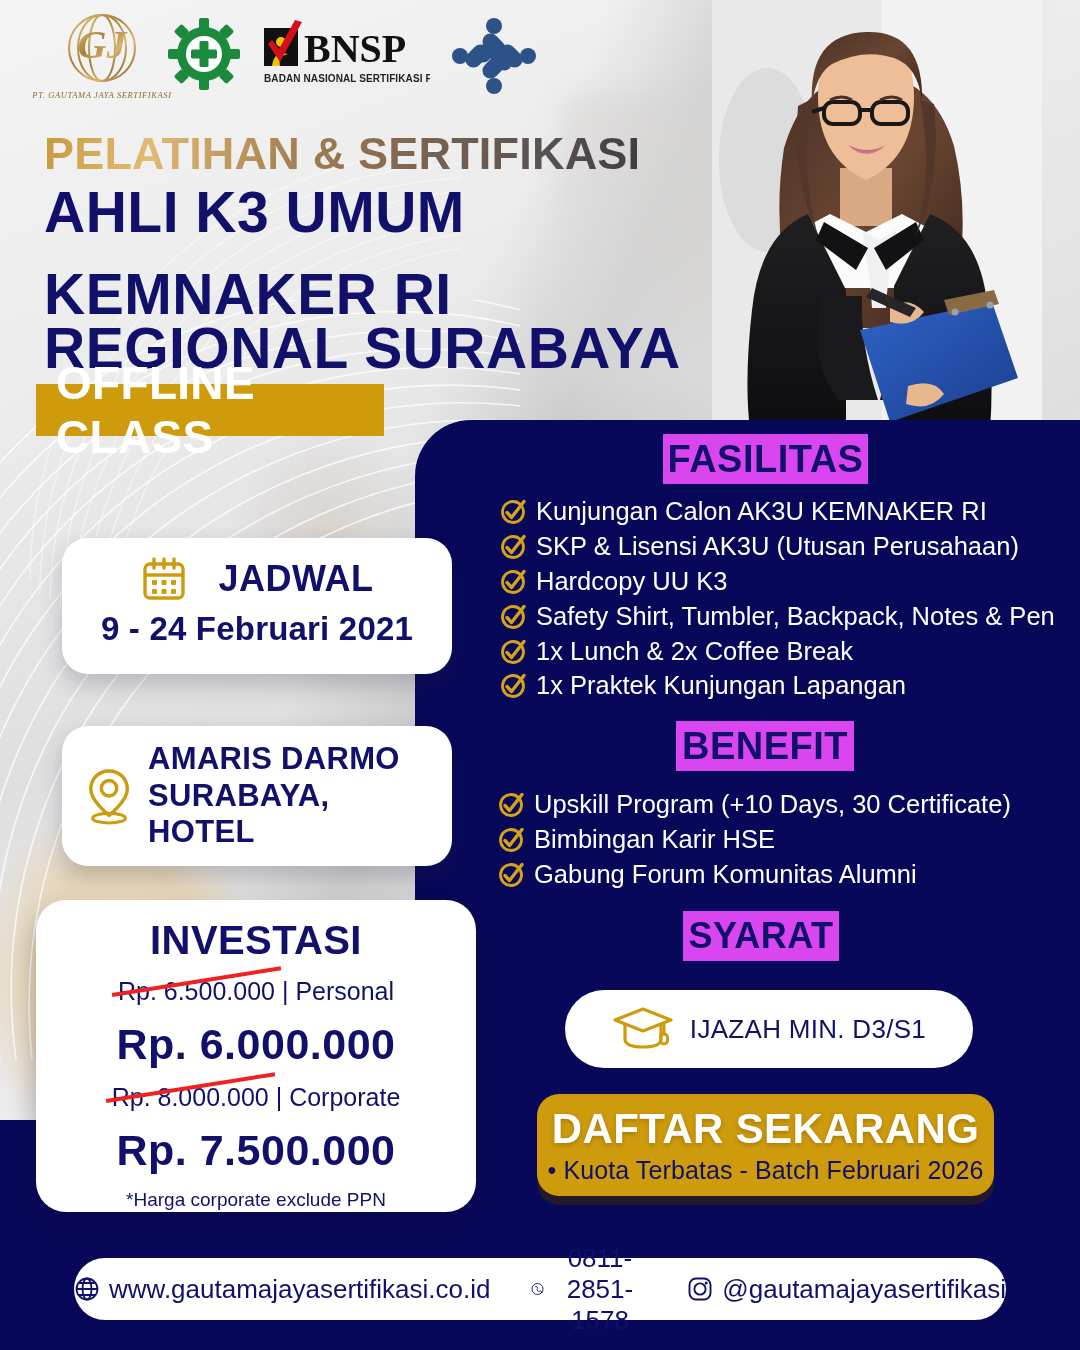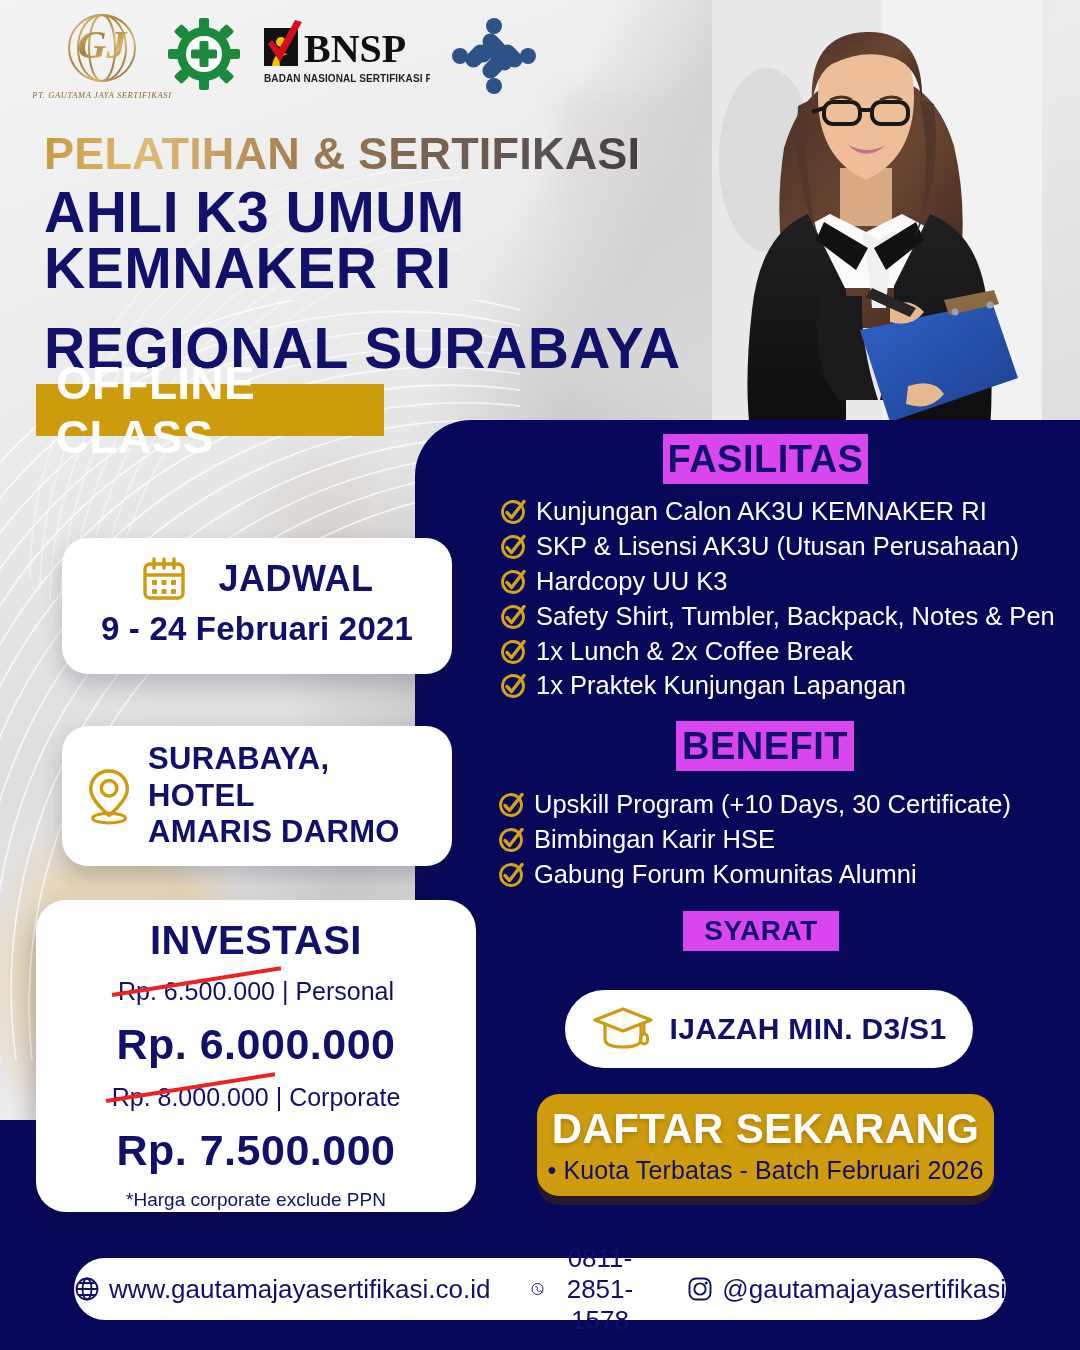--- a/index.html
+++ b/index.html
@@ -54,21 +54,21 @@
     -webkit-background-clip:text; background-clip:text; color:transparent;
     -webkit-text-fill-color:transparent;
     white-space:nowrap;
   }
   .h-main{
     position:absolute; left:44px;
     font-size:57px; font-weight:bold; color:#11116B; letter-spacing:.5px; line-height:1;
     white-space:nowrap;
   }
   #title1{ top:184px; }
-  #title2{ top:240px; }
+  #title2{ top:266px; }
   #title3{ top:320px; }
 
   .badge-offline{
     position:absolute; left:36px; top:384px; width:348px; height:52px;
     background:#CE9B0D; display:flex; align-items:center;
   }
   .badge-offline span{
     color:#fff; font-size:46px; font-weight:bold; letter-spacing:.3px;
     padding-left:20px;
   }
@@ -128,39 +128,39 @@
   }
   .inv-note{ text-align:center; font-size:19px; color:#11116B; margin-top:14px; }
 
   
   .sec-head{
     position:absolute; background:#d946ef; color:#11116B; font-weight:bold;
     display:flex; align-items:center; justify-content:center; letter-spacing:.5px;
   }
   #head-fasilitas{ left:663px; top:434px; width:205px; height:50px; font-size:38px; }
   #head-benefit{  left:676px; top:721px; width:178px; height:50px; font-size:38px; }
-  #head-syarat{   left:683px; top:911px; width:156px; height:40px; font-size:28px; }
+  #head-syarat{   left:683px; top:911px; width:156px; height:50px; font-size:36px; }
 
   .list{ position:absolute; }
   #list-fasilitas{ left:500px; top:495px; width:570px; }
   #list-benefit{   left:498px; top:788px; width:575px;text-align:right; }
   .list li{
     list-style:none; display:flex; align-items:flex-start; gap:9px;
     color:#fff; font-size:25.5px; line-height:1.29; margin-bottom:2px;
     white-space:nowrap;
   }
   .list li .tick{ flex:0 0 auto; margin-top:3px; }
 
   
   .pill-ijazah{
     position:absolute; left:565px; top:990px; width:408px; height:78px;
     background:#fff; border-radius:39px;
     display:flex; align-items:center; justify-content:center; gap:16px;
   }
-  .pill-ijazah .lbl{ font-size:30px; font-weight:bold; color:#11116B; letter-spacing:.3px; }
+  .pill-ijazah .lbl{ font-size:26px; font-weight:normal; color:#11116B; letter-spacing:.3px; }
 
   
   .cta{
     position:absolute; left:537px; top:1094px; width:457px; height:102px;
     background:#CE9B0D; border-radius:22px;
     box-shadow:0 9px 0 rgba(60,40,5,.55);
     display:flex; flex-direction:column; align-items:center; justify-content:center;
   }
   .cta-title{
     color:#fff; font-size:42px; font-weight:bold; letter-spacing:.4px;
@@ -388,22 +388,22 @@
   </div>
 
   <div class="card" id="card-lokasi">
     <div class="lokasi-inner">
       <svg width="52" height="60" viewBox="0 0 52 60">
         <path d="M26 4 C15 4 7 12.5 7 23 C7 35 26 50 26 50 C26 50 45 35 45 23 C45 12.5 37 4 26 4 Z" fill="none" stroke="#CE9B0D" stroke-width="3.6"></path>
         <circle cx="26" cy="22" r="8" fill="none" stroke="#CE9B0D" stroke-width="3.6"></circle>
         <ellipse cx="26" cy="53" rx="17" ry="5" fill="none" stroke="#CE9B0D" stroke-width="3.2"></ellipse>
       </svg>
       <div class="lokasi-text">
+        <div>AMARIS DARMO</div>
         <div>SURABAYA, HOTEL</div>
-        <div>AMARIS DARMO</div>
       </div>
     </div>
   </div>
 
   <div class="card" id="card-investasi">
     <div class="inv-title">INVESTASI</div>
 
     <div class="price-old-row">
       <span class="price-old">
         <span>Rp. 6.500.000</span>

